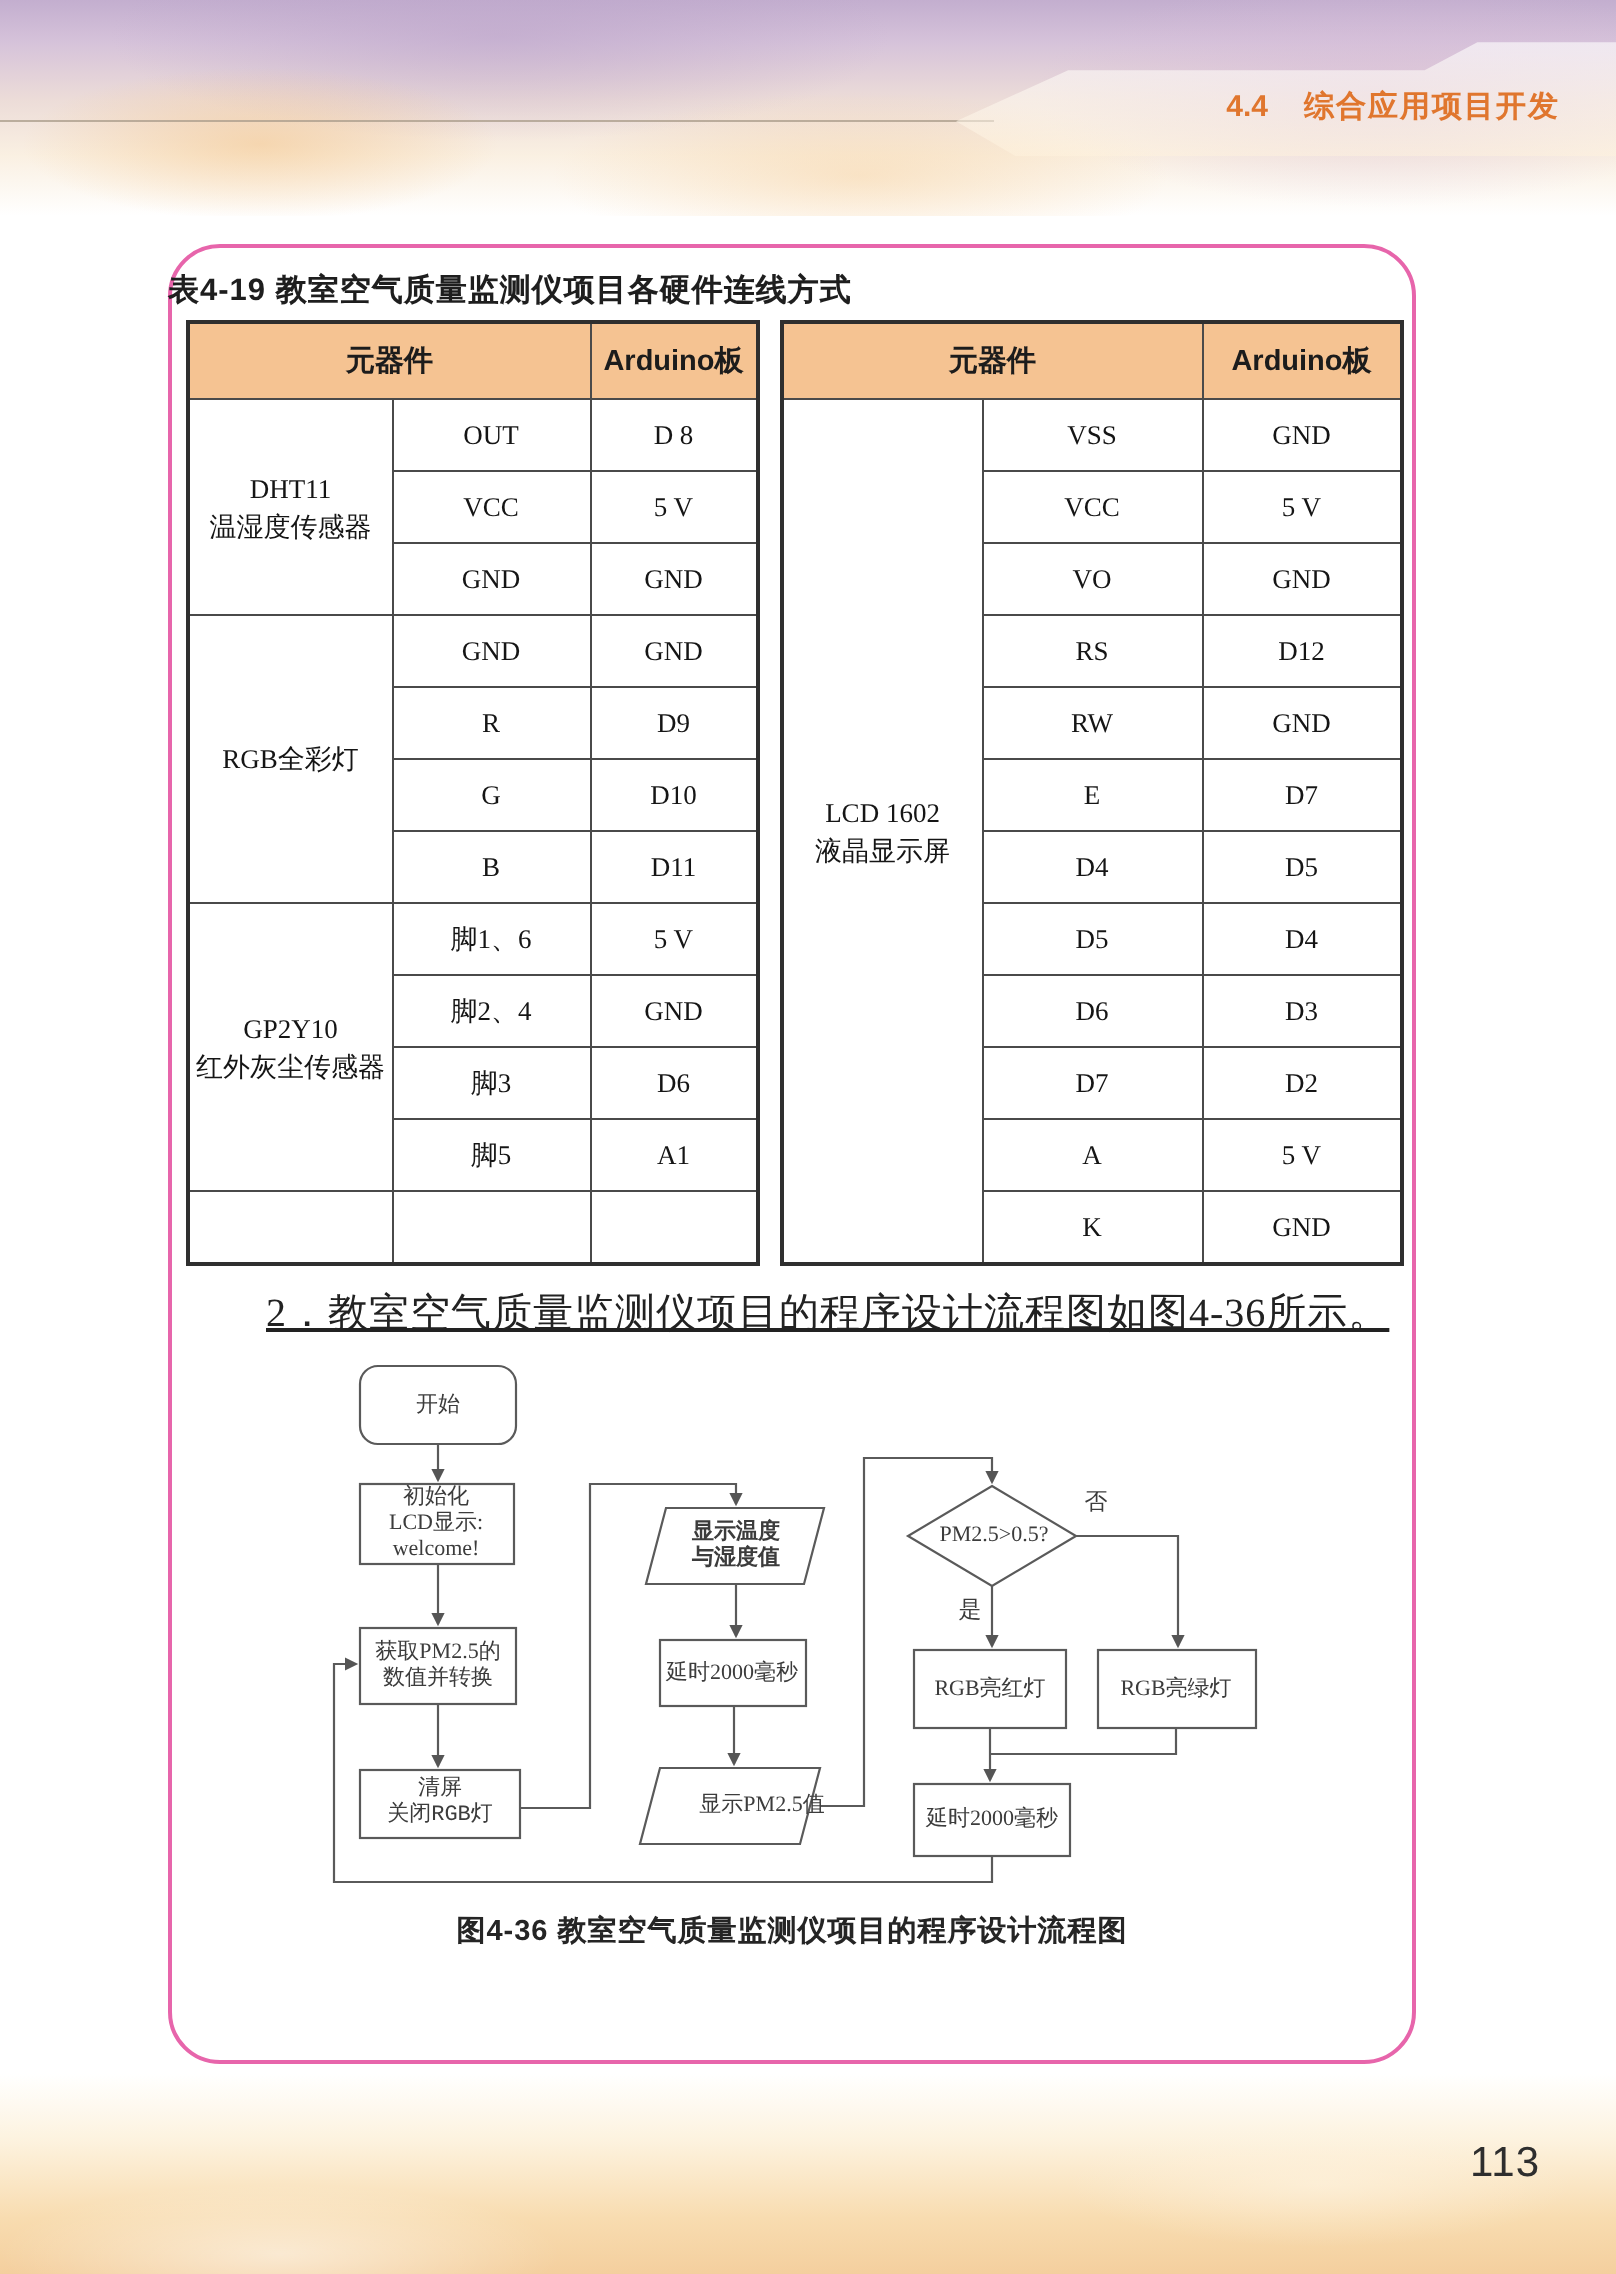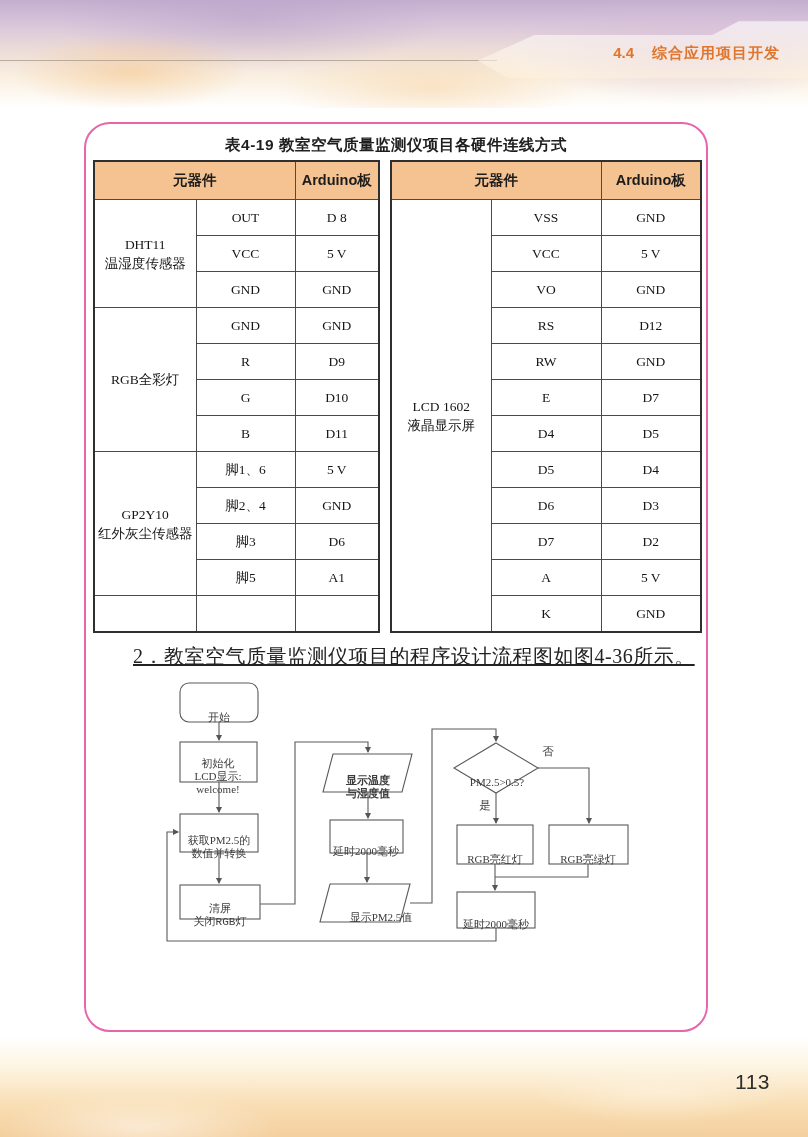--- a/index.html
+++ b/index.html
@@ -27,39 +27,39 @@
       radial-gradient(ellipse 200px 50px at 140px 90px, rgba(255,255,255,.5), transparent 70%),
       radial-gradient(ellipse 180px 45px at 660px 55px, rgba(255,245,228,.55), transparent 70%),
       linear-gradient(180deg,#ffffff 0%,#fdf3e0 32%,#f8dcb0 72%,#f4cf9e 100%);}
   .page-number{position:absolute;top:1070px;right:38px;font-size:21px;color:#2e2e2e;letter-spacing:.5px;}
 
   
   .frame{position:absolute;left:84px;top:122px;width:624px;height:910px;
     border:2px solid #e765ab;border-radius:26px;background:#ffffff;box-sizing:border-box;}
 
   
-  .table-title{position:absolute;left:84px;top:135px;width:624px;text-align:center;
+  .table-title{position:absolute;left:84px;top:135px;width:624px;
     font-size:15.5px;font-weight:bold;color:#1e1e1e;letter-spacing:.5px;}
   table.wiring{position:absolute;border-collapse:collapse;table-layout:fixed;
     border:2px solid #2f2f2f;}
   table.wiring th,table.wiring td{border:1px solid #4a4a4a;text-align:center;vertical-align:middle;
     padding:0;overflow:hidden;}
   table.wiring th{background:#f5c392;height:37px;font-size:14.5px;font-weight:bold;color:#1c1c1c;
     font-family:"Liberation Sans",sans-serif;}
   table.wiring td{height:35px;font-size:13.5px;color:#151515;font-family:"Liberation Serif",serif;}
   td.grp{white-space:pre-line;line-height:19px;font-size:13.5px;}
   #tableL{left:93px;top:160px;width:285px;}
   #tableR{left:390px;top:160px;width:310px;}
 
   
   .intro{position:absolute;left:133px;top:643px;font-size:20px;color:#222;
     font-family:"Liberation Serif",serif;letter-spacing:.5px;text-decoration:underline;}
   .fc-svg{position:absolute;left:0;top:670px;}
   .fc-text{position:absolute;transform:translate(-50%,-50%);text-align:center;
-    font-family:"Liberation Serif",serif;color:#3c3c3c;white-space:pre-line;line-height:13px;font-size:11px;margin-top:14px;}
+    font-family:"Liberation Serif",serif;color:#3c3c3c;white-space:pre-line;line-height:13px;font-size:11px;}
   .fc-text.one{white-space:nowrap;}
   .fc-label{position:absolute;transform:translate(-50%,-50%);font-size:11.5px;color:#3c3c3c;
     font-family:"Liberation Serif",serif;}
   .caption{position:absolute;left:84px;top:956px;width:624px;text-align:center;
     font-size:14.5px;font-weight:bold;color:#252525;letter-spacing:.5px;}
 </style>
 </head>
 <body>
 
 <div id="page">
@@ -261,17 +261,18 @@
 与湿度值</div>
   <div class="fc-text one" style="left:366px;top:837px;">延时2000毫秒</div>
   <div class="fc-text one" style="left:381px;top:903px;">显示PM2.5值</div>
   <div class="fc-text one" style="left:497px;top:768px;">PM2.5&gt;0.5?</div>
   <div class="fc-text one" style="left:495px;top:845px;">RGB亮红灯</div>
   <div class="fc-text one" style="left:588px;top:845px;">RGB亮绿灯</div>
   <div class="fc-text one" style="left:496px;top:910px;">延时2000毫秒</div>
   <div class="fc-label" style="left:485px;top:805px;">是</div>
   <div class="fc-label" style="left:548px;top:751px;">否</div>
 
+  <div class="caption">图4-36  教室空气质量监测仪项目的程序设计流程图</div>
 
   <div class="footer"></div>
   <div class="page-number">113</div>
 
 </div>
 
 </body></html>

